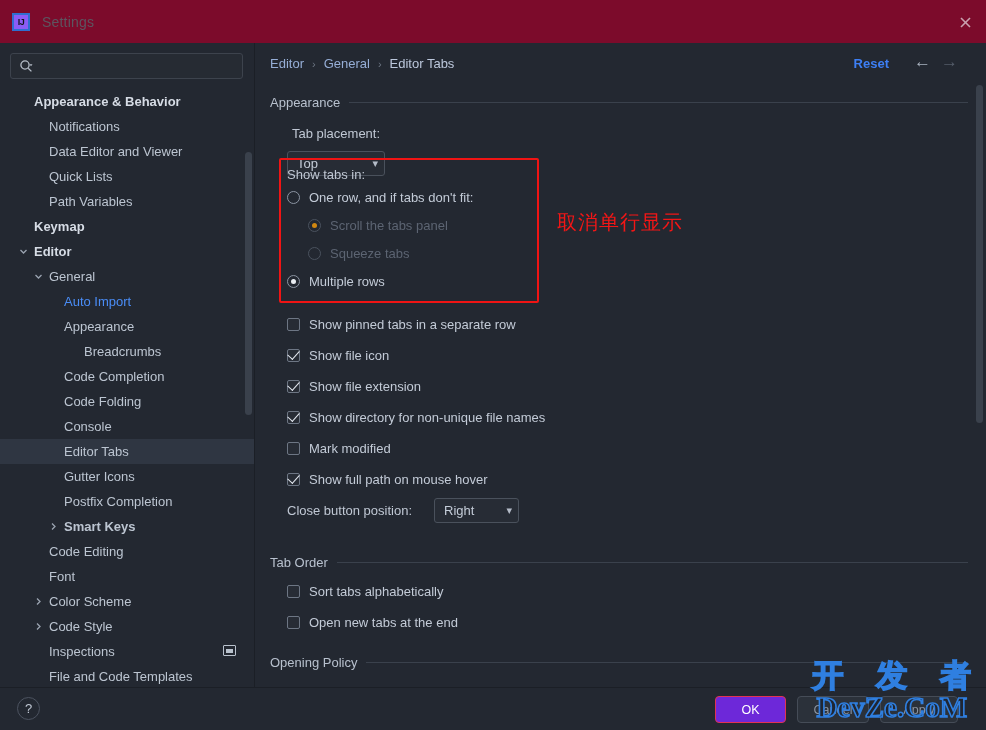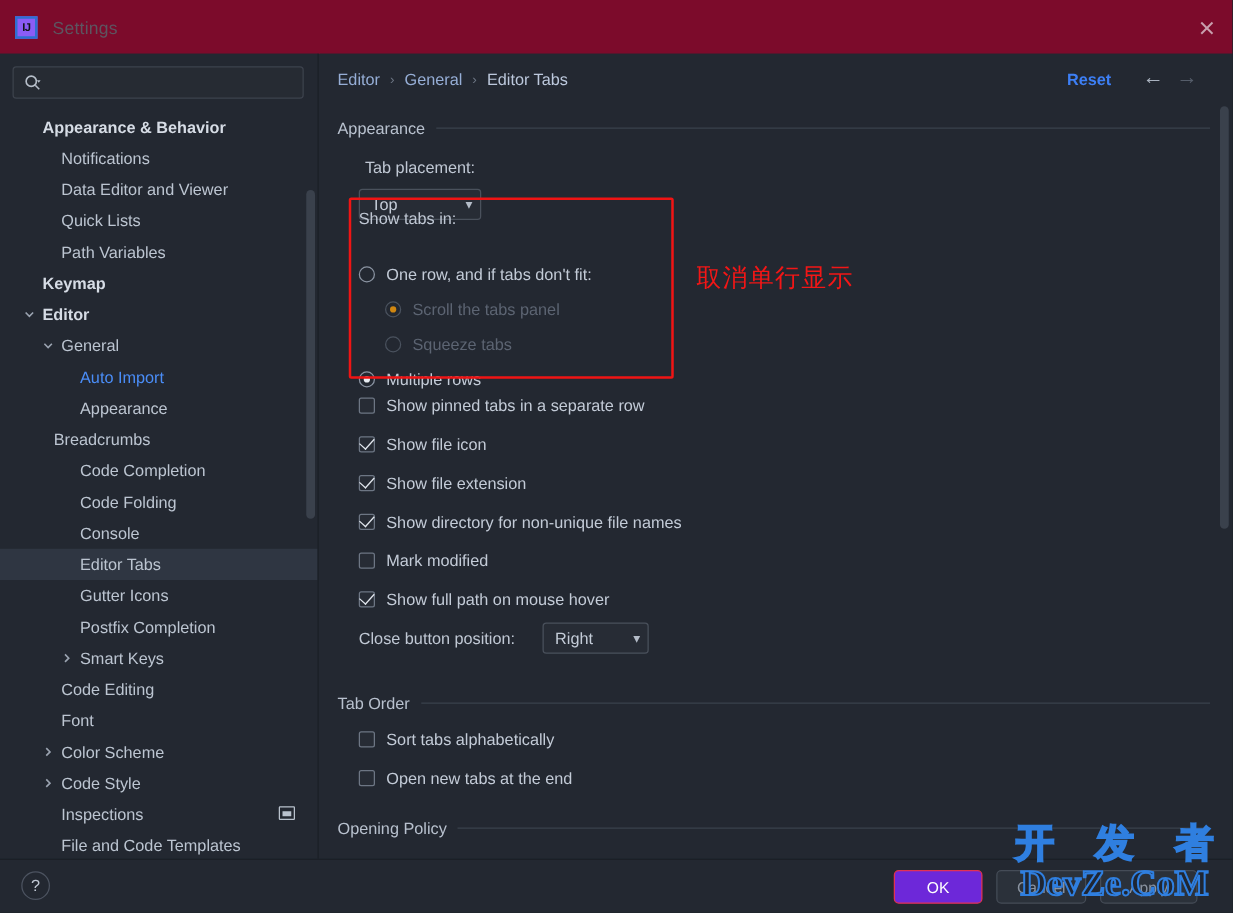--- a/index.html
+++ b/index.html
@@ -321,21 +321,21 @@
           <span class="lbl" style="margin-left: 4px;">General</span>
         </div>
         <div class="tree-row accent" style="padding-left: 46px;">
           <span class="arrow none"></span>
           <span class="lbl" style="margin-left: 4px;">Auto Import</span>
         </div>
         <div class="tree-row" style="padding-left: 46px;">
           <span class="arrow none"></span>
           <span class="lbl" style="margin-left: 4px;">Appearance</span>
         </div>
-        <div class="tree-row" style="padding-left: 25px;">
+        <div class="tree-row" style="padding-left: 66px;">
           <span class="arrow none"></span>
           <span class="lbl" style="margin-left: 4px;">Breadcrumbs</span>
         </div>
         <div class="tree-row" style="padding-left: 46px;">
           <span class="arrow none"></span>
           <span class="lbl" style="margin-left: 4px;">Code Completion</span>
         </div>
         <div class="tree-row" style="padding-left: 46px;">
           <span class="arrow none"></span>
           <span class="lbl" style="margin-left: 4px;">Code Folding</span>
@@ -349,21 +349,21 @@
           <span class="lbl" style="margin-left: 4px;">Editor Tabs</span>
         </div>
         <div class="tree-row" style="padding-left: 46px;">
           <span class="arrow none"></span>
           <span class="lbl" style="margin-left: 4px;">Gutter Icons</span>
         </div>
         <div class="tree-row" style="padding-left: 46px;">
           <span class="arrow none"></span>
           <span class="lbl" style="margin-left: 4px;">Postfix Completion</span>
         </div>
-        <div class="tree-row" style="padding-left: 46px;">
+        <div class="tree-row" style="padding-left: 46px; font-weight: bold;">
           <span class="arrow">
             <svg class="chev-right" width="9" height="9" viewBox="0 0 9 9">
               <polyline points="3,1.5 6,4.5 3,7.5" fill="none" stroke="#9aa3b0" stroke-width="1.3"></polyline>
             </svg>
           </span>
           <span class="lbl" style="margin-left: 4px;">Smart Keys</span>
         </div>
         <div class="tree-row" style="padding-left: 31px;">
           <span class="arrow none"></span>
           <span class="lbl" style="margin-left: 4px;">Code Editing</span>
@@ -426,21 +426,21 @@
       <span class="field-label">Tab placement:</span>
       <span class="combo" style="width:98px;">
         <span class="val">Top</span>
         <span class="cv">▾</span>
       </span>
     </div>
 
     <div style="position:absolute;left:31px;top:124px;" class="field-label">Show tabs in:</div>
 
     <div id="radio-group" style="position:absolute;left:31px;top:147px;display:flex;flex-direction:column;gap:13px;">
-        <div class="opt-row" style="margin-left: 0px; margin-top: 22px;">
+        <div class="opt-row" style="margin-left: 0px;">
           <span class="radio"></span>
           <span>One row, and if tabs don't fit:</span>
         </div>
         <div class="opt-row disabled" style="margin-left: 21px;">
           <span class="radio checked disabled"></span>
           <span>Scroll the tabs panel</span>
         </div>
         <div class="opt-row disabled" style="margin-left: 21px;">
           <span class="radio disabled"></span>
           <span>Squeeze tabs</span>

